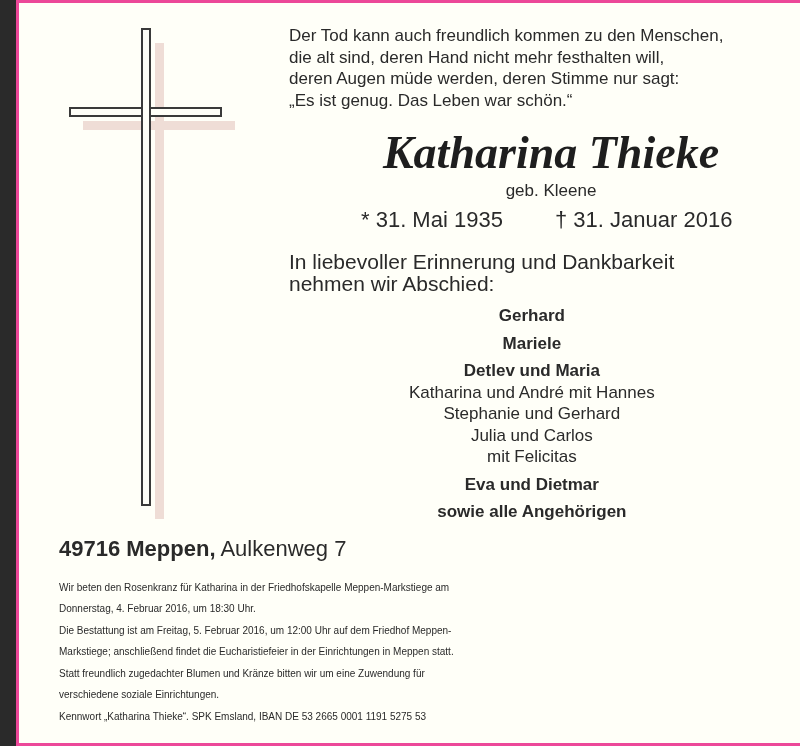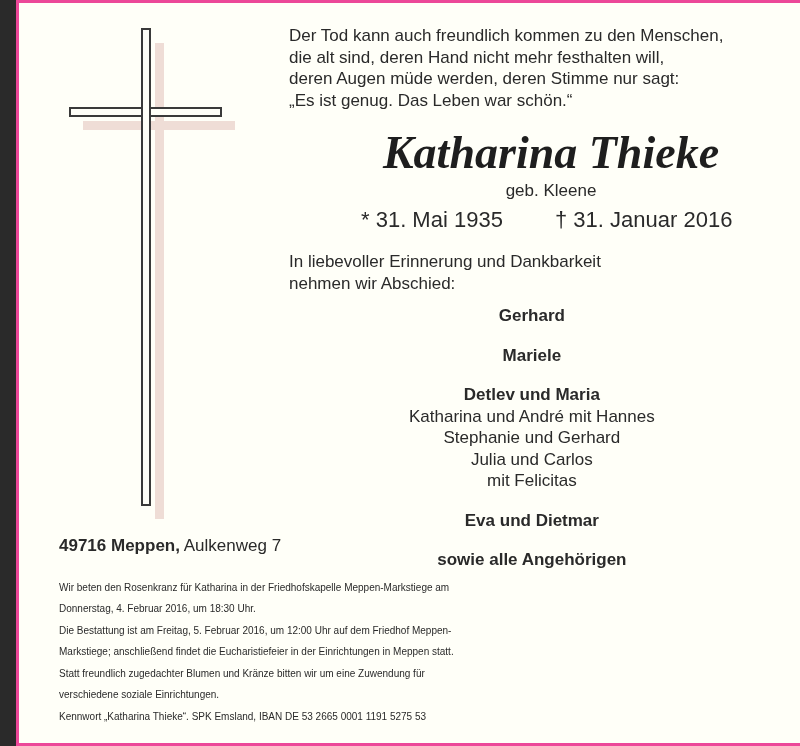--- a/index.html
+++ b/index.html
@@ -11,26 +11,26 @@
   }
   .abs { position: absolute; }
   .shadow { position: absolute; background: #efddd6; }
   .bar { position: absolute; border: 2px solid #3a3a3a; background: #fffff8; box-sizing: border-box; }
   .poem { left: 270px; top: 22px; font-size: 17px; line-height: 21.5px; }
   .name { left: 262px; width: 540px; top: 124px; text-align: center;
           font-family: "Liberation Serif", serif; font-style: italic; font-weight: bold;
           font-size: 46px; line-height: 52px; color: #1e1e1e; }
   .maiden { left: 262px; width: 540px; top: 178px; text-align: center; font-size: 17px; }
   .dates { top: 204px; font-size: 22px; }
-  .intro { left: 270px; top: 248px; font-size: 17px; line-height: 21.5px; }
+  .intro { left: 270px; top: 248px; font-size: 21px; line-height: 21.5px; }
   .mourners { left: 390px; top: 302px; font-size: 17px; }
   .mourners .b { font-weight: bold; }
   .m-line { line-height: 21.5px; text-align: center; }
-  .gap { margin-top: 18px; }
-  .address { left: 40px; top: 533px; font-size: 17px; }
+  .gap { margin-top: 6px; }
+  .address { left: 40px; top: 533px; font-size: 22px; }
   .address b { font-weight: bold; }
   .notes { left: 40px; top: 575px; width: 712px; font-size: 10px; line-height: 20.5px; }
   .notes p { margin: 0 0 2px 0; text-align: justify; text-align-last: left; }
 </style>
 </head>
 <body>
 
 <div class="frame">
 
   <div>

